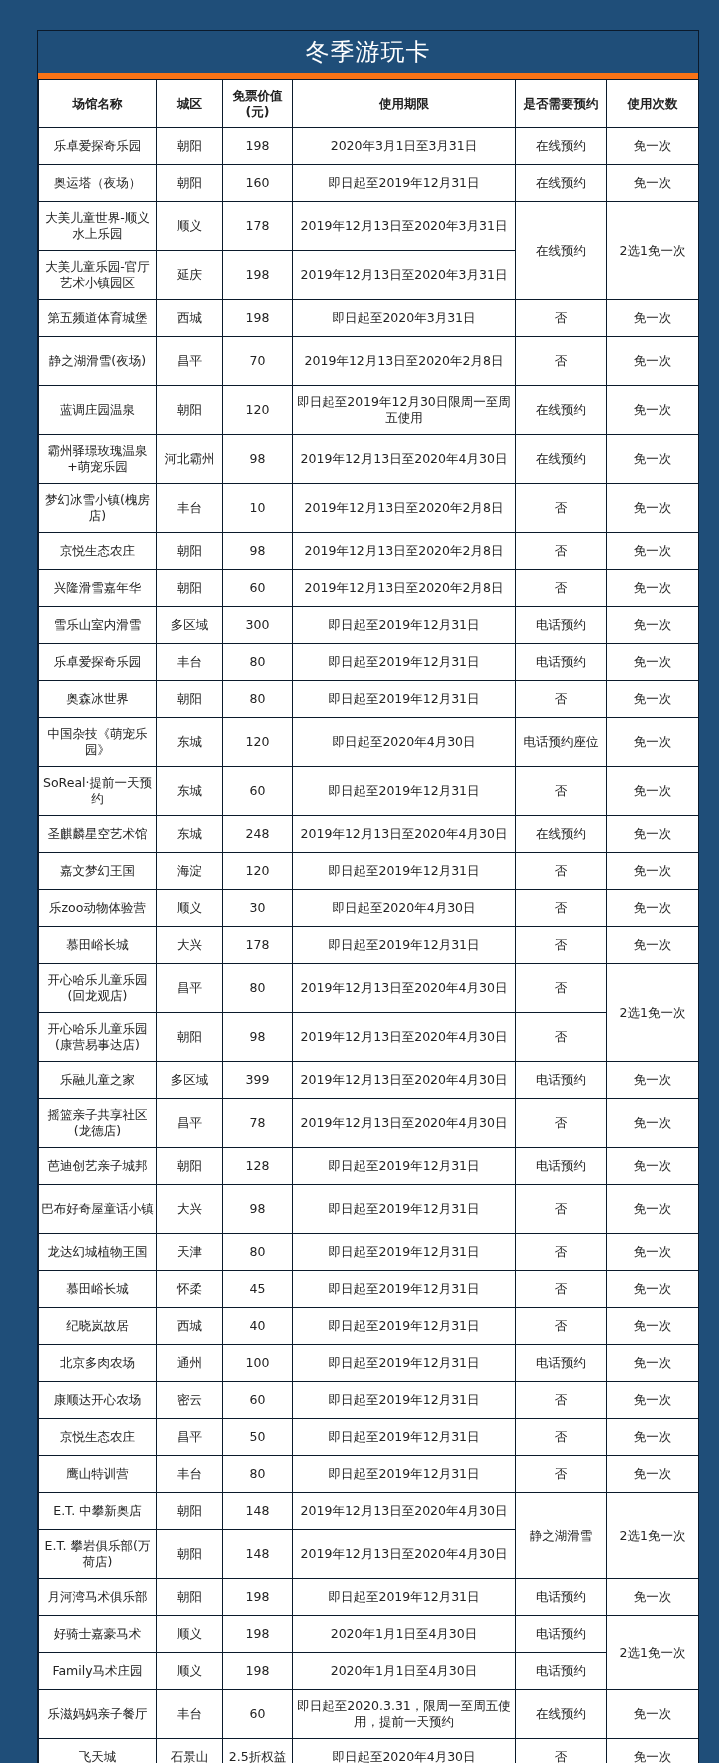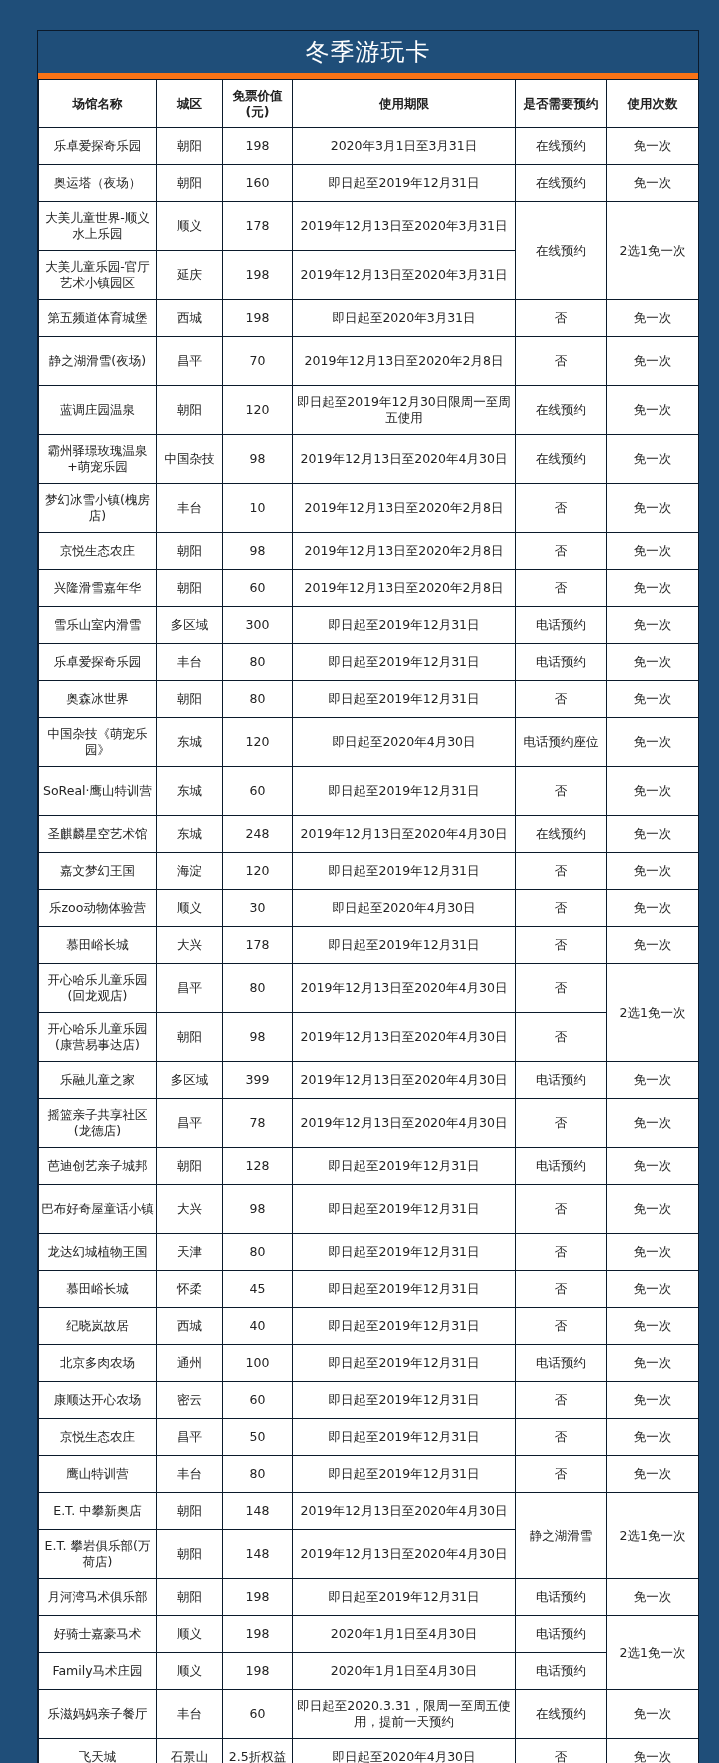--- a/index.html
+++ b/index.html
@@ -104,21 +104,21 @@
         <tr>
           <td class="tall">蓝调庄园温泉</td>
           <td class="tall">朝阳</td>
           <td class="tall">120</td>
           <td class="tall">即日起至2019年12月30日限周一至周五使用</td>
           <td class="tall">在线预约</td>
           <td class="tall">免一次</td>
         </tr>
         <tr>
           <td class="tall">霸州驿璟玫瑰温泉+萌宠乐园</td>
-          <td class="tall">中国杂技</td>
+          <td class="tall">河北霸州</td>
           <td class="tall">98</td>
           <td class="tall">2019年12月13日至2020年4月30日</td>
           <td class="tall">在线预约</td>
           <td class="tall">免一次</td>
         </tr>
         <tr>
           <td class="tall">梦幻冰雪小镇(槐房店)</td>
           <td class="tall">丰台</td>
           <td class="tall">10</td>
           <td class="tall">2019年12月13日至2020年2月8日</td>
@@ -167,21 +167,21 @@
         </tr>
         <tr>
           <td class="tall">中国杂技《萌宠乐园》</td>
           <td class="tall">东城</td>
           <td class="tall">120</td>
           <td class="tall">即日起至2020年4月30日</td>
           <td class="tall">电话预约座位</td>
           <td class="tall">免一次</td>
         </tr>
         <tr>
-          <td class="tall">SoReal·鹰山特训营</td>
+          <td class="tall">SoReal·提前一天预约</td>
           <td class="tall">东城</td>
           <td class="tall">60</td>
           <td class="tall">即日起至2019年12月31日</td>
           <td class="tall">否</td>
           <td class="tall">免一次</td>
         </tr>
         <tr>
           <td>圣麒麟星空艺术馆</td>
           <td>东城</td>
           <td>248</td>

